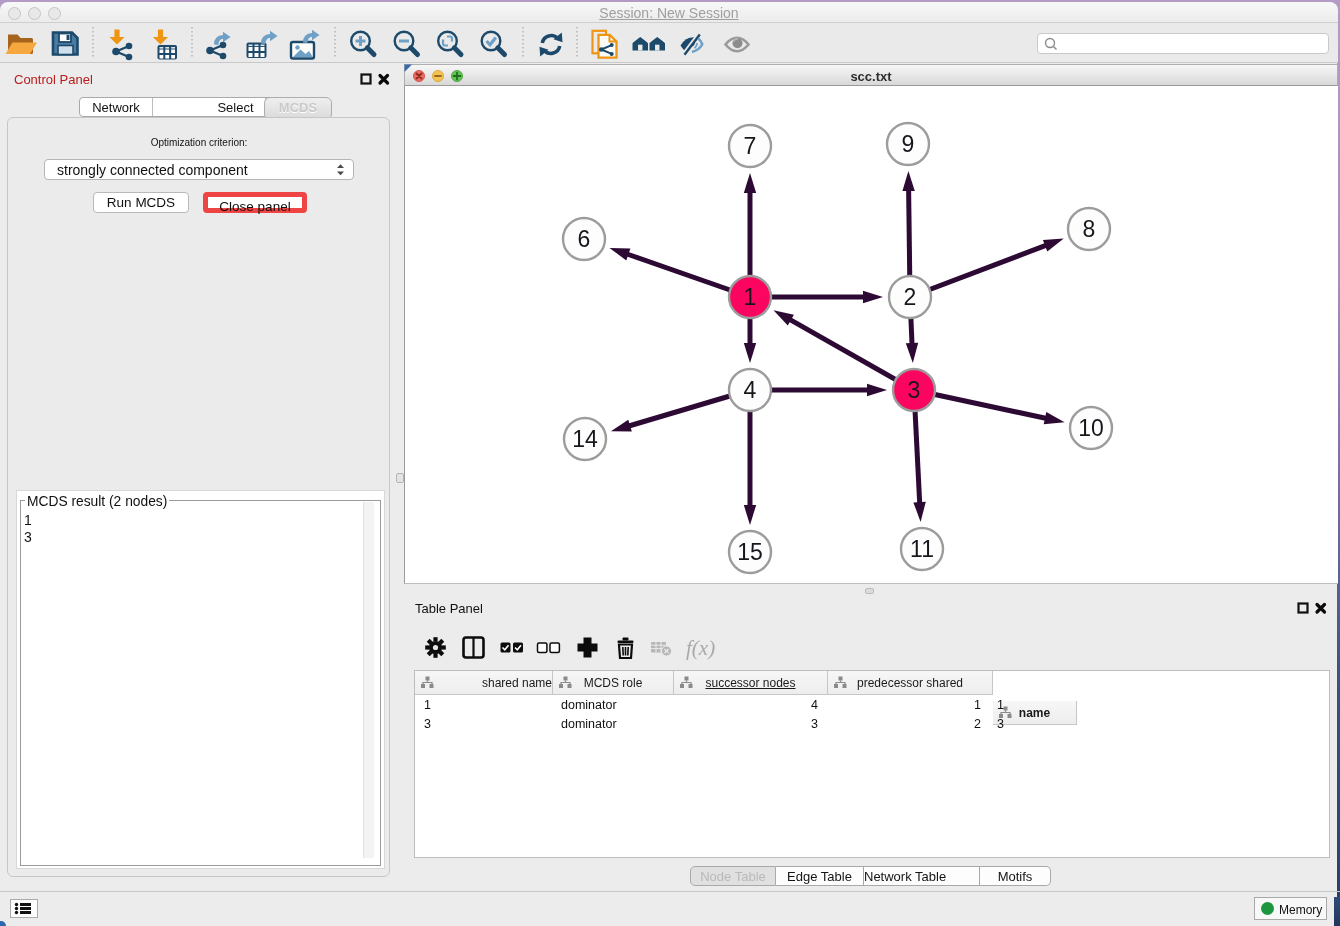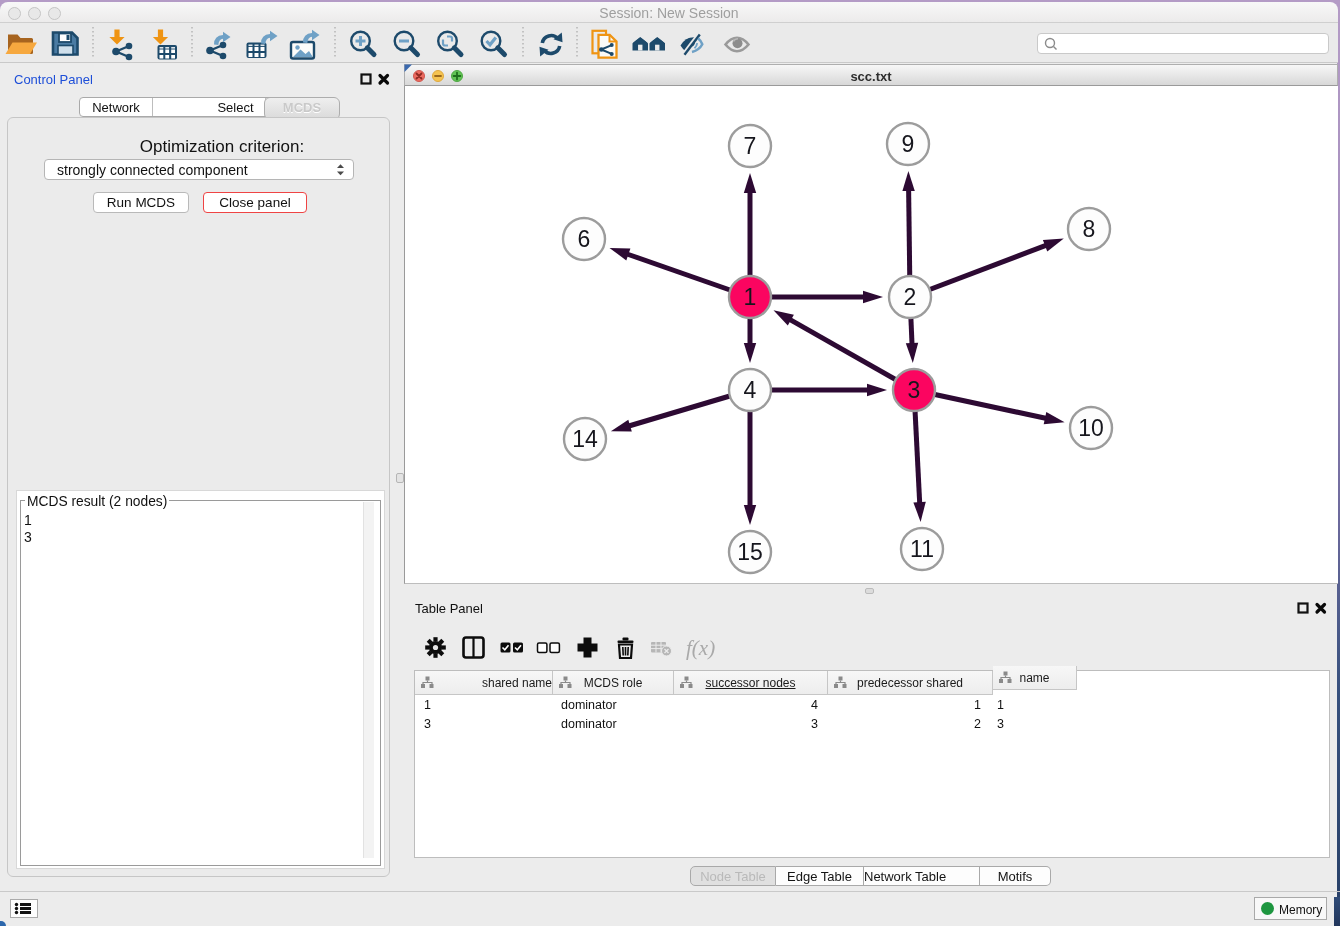--- a/index.html
+++ b/index.html
@@ -10,21 +10,21 @@
 </head>
 <body>
 
 <div class="abs" style="left:0;top:0;width:1340px;height:14px;background:#b49bc6;"></div>
 <div class="abs" style="left:1337px;top:0;width:3px;height:926px;background:linear-gradient(#b49bc6 0%,#a58fbe 30%,#6f6b9e 55%,#37517e 75%,#273f66 100%);"></div>
 
 <div class="abs" style="left:0;top:2px;width:1338px;height:20px;background:linear-gradient(#f8f8f8,#ecebeb);border-radius:8px 8px 0 0;border-bottom:1px solid #cfcfcf;"></div>
 <div class="abs" style="left:8px;top:7px;width:11px;height:11px;border-radius:50%;background:#e8e8e8;border:1px solid #c5c5c5;"></div>
 <div class="abs" style="left:28px;top:7px;width:11px;height:11px;border-radius:50%;background:#e8e8e8;border:1px solid #c5c5c5;"></div>
 <div class="abs" style="left:48px;top:7px;width:11px;height:11px;border-radius:50%;background:#e8e8e8;border:1px solid #c5c5c5;"></div>
-<div class="txt" style="left:0;top:5px;width:1338px;text-align:center;font-size:14px;color:#9f9f9f;">Session: New Session</div>
+<div class="txt" style="left:0;top:5px;width:1338px;text-align:center;font-size:14px;color:#9f9f9f;text-decoration:underline;">Session: New Session</div>
 
 <div class="abs" style="left:0;top:23px;width:1338px;height:39px;background:#eaeaea;border-bottom:1px solid #c9c9c9;"></div>
 <div class="abs" id="toolbar-icons" style="left:0;top:23px;width:780px;height:39px;">
 <svg width="780" height="39" style="position:absolute;left:0;top:0">
 <path d="M8 11.5 h9.5 l3 3.5 h11 a1.5 1.5 0 0 1 1.5 1.5 v3 h-25 z" fill="#a7641f"></path>
 <rect x="8" y="16" width="25" height="15" rx="1.5" fill="#a7641f"></rect>
 <path d="M5.5 31 L12.5 19.5 h24.5 L30 31 Z" fill="#f6a83f"></path>
 <path d="M53 9.5 h19 l5.5 5.5 v16.5 h-24.5 z" fill="#4a7ba3"></path>
 <path d="M53 9.5 h19 l5.5 5.5 v16.5 h-24.5 z" fill="none" stroke="#1d4a6b" stroke-width="2.6"></path>
 <rect x="59" y="10.5" width="12" height="8.5" fill="#fff" stroke="#1d4a6b" stroke-width="1.8"></rect>
@@ -131,48 +131,48 @@
 <path d="M733.5 18.5 a5 5 0 0 1 4.5 -2.8" fill="none" stroke="#b8b8b8" stroke-width="1.6"></path>
 </svg>
 </div>
 <div class="abs" style="left:1037px;top:33px;width:290px;height:19px;background:#fff;border:1px solid #c9c9c9;border-radius:4px;">
   <svg width="16" height="16" style="position:absolute;left:5px;top:2px;">
       <circle cx="7" cy="7" r="4.5" fill="none" stroke="#8b8b8b" stroke-width="1.4"></circle>
       <line x1="10.5" y1="10.5" x2="13.5" y2="13.5" stroke="#8b8b8b" stroke-width="1.4"></line>
     </svg>
 </div>
 
-<div class="txt" style="left:14px;top:72px;font-size:13px;color:#1d4ed8;">Control Panel</div>
+<div class="txt" style="left:14px;top:72px;font-size:13px;color:#b91c1c;">Control Panel</div>
 <svg class="abs" style="left:360px;top:73px;" width="32" height="13">
     <rect x="1.5" y="1.5" width="9" height="9" fill="none" stroke="#111" stroke-width="2.2"></rect>
     <path d="M20 2.5 L27.5 10 M27.5 2.5 L20 10" stroke="#0a0a0a" stroke-width="3.2" stroke-linecap="round"></path>
   </svg>
 
 <div class="abs" style="left:79px;top:97px;width:243px;height:20px;background:#fff;border:1px solid #a9a9a9;border-radius:4px;box-sizing:border-box;overflow:hidden;">
   <div class="abs" style="left:0;top:0;width:72px;height:20px;border-right:1px solid #bdbdbd;text-align:center;font-size:13px;line-height:19px;color:#111;">Network</div>
   <div class="abs" style="left:73px;top:0;width:52px;height:20px;border-right:1px solid #bdbdbd;text-align:center;font-size:13px;line-height:19px;color:#111;margin-top:44px;">Style</div>
   <div class="abs" style="left:126px;top:0;width:59px;height:20px;border-right:1px solid #bdbdbd;text-align:center;font-size:13px;line-height:19px;color:#111;">Select</div>
 
 </div>
-<div class="abs" style="left:264px;top:97px;width:76px;height:23px;background:linear-gradient(#efefef,#dadada);border:1px solid #adadad;border-radius:6px;box-sizing:border-box;text-align:center;font-size:13px;line-height:20px;color:#c9c9c9;text-shadow:0 1px 0 #fff;font-weight:bold;">MCDS</div>
+<div class="abs" style="left:264px;top:97px;width:68px;height:23px;background:linear-gradient(#efefef,#dadada);border:1px solid #adadad;border-radius:6px;box-sizing:border-box;text-align:center;font-size:13px;line-height:20px;color:#c9c9c9;text-shadow:0 1px 0 #fff;font-weight:bold;">MCDS</div>
 
 <div class="abs" style="left:7px;top:117px;width:383px;height:760px;background:#ebebeb;border:1px solid #c6c6c6;border-radius:6px;box-sizing:border-box;"></div>
 
-<div class="txt" style="left:7px;top:137px;width:384px;text-align:center;font-size:17px;color:#111;padding-left:23px;">Optimization criterion:</div>
+<div class="txt" style="left:7px;top:137px;width:384px;text-align:center;font-size:10px;color:#111;">Optimization criterion:</div>
 
 <div class="abs" style="left:44px;top:159px;width:310px;height:21px;background:#fff;border:1px solid #b5b5b5;border-radius:4px;box-sizing:border-box;">
   <div class="txt" style="left:12px;top:2px;font-size:14px;color:#111;">strongly connected component</div>
   <svg width="9" height="14" style="position:absolute;right:8px;top:3px;">
       <path d="M1 5 L4.5 1.2 L8 5 Z" fill="#4a4a4a"></path>
       <path d="M1 8.5 L4.5 12.3 L8 8.5 Z" fill="#4a4a4a"></path>
     </svg>
 </div>
 
 <div class="abs" style="left:93px;top:192px;width:96px;height:21px;background:#fff;border:1px solid #b9b9b9;border-radius:4px;box-sizing:border-box;text-align:center;font-size:13.5px;line-height:20px;color:#111;">Run MCDS</div>
-<div class="abs" style="left:203px;top:192px;width:104px;height:21px;background:#fff;border:1px solid #ef4444;border-radius:4px;box-sizing:border-box;text-align:center;font-size:13.5px;line-height:20px;color:#111;">Close panel</div>
+<div class="abs" style="left:203px;top:192px;width:104px;height:21px;background:#fff;border:5px solid #ef4444;border-radius:4px;box-sizing:border-box;text-align:center;font-size:13.5px;line-height:20px;color:#111;">Close panel</div>
 
 <div class="abs" style="left:16px;top:490px;width:369px;height:379px;background:#fff;border:1px solid #d8d8d8;box-sizing:border-box;"></div>
 <div class="abs" style="left:20px;top:500px;width:361px;height:366px;border:1px solid #9a9a9a;box-sizing:border-box;background:#fff;"></div>
 <div class="txt" style="left:25px;top:494px;font-size:13.8px;color:#111;background:#fff;padding:0 2px;">MCDS result (2 nodes)</div>
 <div class="txt" style="left:24px;top:512px;font-size:14px;color:#111;">1</div>
 <div class="txt" style="left:24px;top:529px;font-size:14px;color:#111;">3</div>
 <div class="abs" style="left:363px;top:502px;width:10px;height:356px;background:#f3f3f3;border-left:1px solid #e2e2e2;"></div>
 
 <div class="abs" style="left:396px;top:473px;width:8px;height:10px;background:#e3e3e3;border:1px solid #b5b5b5;border-radius:2px;box-sizing:border-box;"></div>
 
@@ -354,21 +354,21 @@
         <rect x="4.5" y="0.5" width="4" height="4"></rect>
         <rect x="0" y="8" width="4" height="4"></rect>
         <rect x="8.5" y="8" width="4" height="4"></rect>
       </g>
       <g stroke="#8a8a8a" stroke-width="1.2" fill="none">
         <path d="M6.5 4.5 V6.5 M2 8 V6.5 H11 V8"></path>
       </g>
     </svg>
 <div style="position:absolute;left:0;right:0;top:5px;text-align:center;font-size:12px;color:#1a1a1a;">predecessor shared</div>
 </div>
-<div class="abs" style="left:993px;top:666px;width:84px;height:24px;background:linear-gradient(#f7f7f7,#ededed);border-right:1px solid #c6c6c6;border-bottom:1px solid #c6c6c6;box-sizing:border-box;">
+<div class="abs" style="left:993px;top:701px;width:84px;height:24px;background:linear-gradient(#f7f7f7,#ededed);border-right:1px solid #c6c6c6;border-bottom:1px solid #c6c6c6;box-sizing:border-box;font-weight:bold;">
 <svg width="13" height="13" style="position:absolute;left:6px;top:5px;">
       <g fill="#8a8a8a">
         <rect x="4.5" y="0.5" width="4" height="4"></rect>
         <rect x="0" y="8" width="4" height="4"></rect>
         <rect x="8.5" y="8" width="4" height="4"></rect>
       </g>
       <g stroke="#8a8a8a" stroke-width="1.2" fill="none">
         <path d="M6.5 4.5 V6.5 M2 8 V6.5 H11 V8"></path>
       </g>
     </svg>

